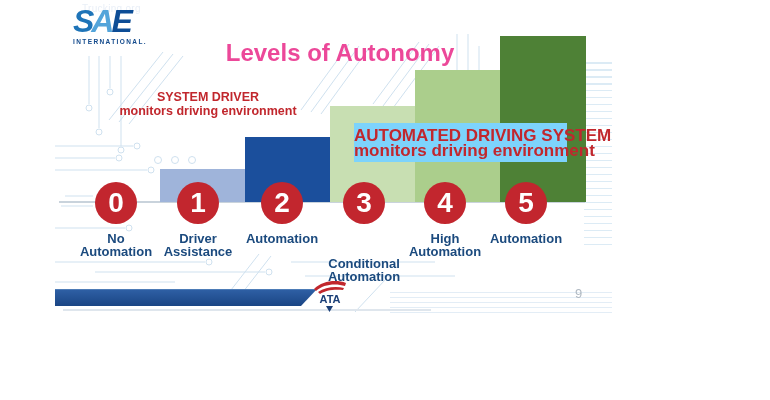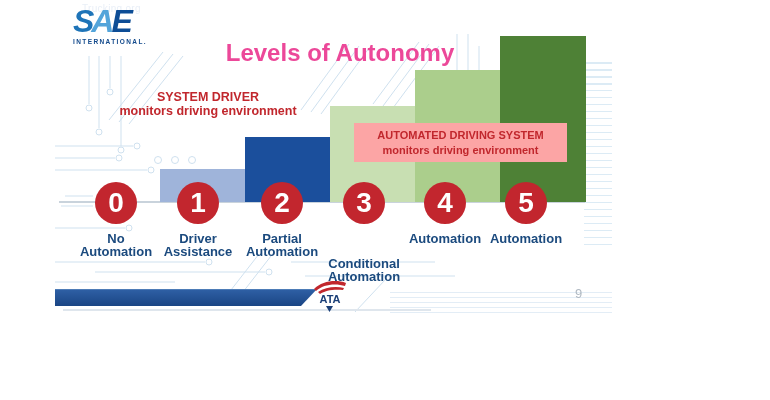--- a/index.html
+++ b/index.html
@@ -32,23 +32,23 @@
   .slide-title{
     position:absolute;left:285px;top:11px;transform:translateX(-50%);
     font-size:24px;font-weight:bold;color:#ec4899;white-space:nowrap;z-index:3;margin-top:28px;
   }
   .human-label{
     position:absolute;left:153px;top:90px;transform:translateX(-50%);
     text-align:center;color:#c1272d;font-weight:bold;font-size:12.5px;
     line-height:14px;white-space:nowrap;z-index:3;
   }
   .ads-box{
-    position:absolute;left:299px;top:123px;width:213px;height:39px;background:#fca5a5;
+    position:absolute;left:299px;top:123px;width:213px;height:39px;background:#7dd3fc;
     display:flex;flex-direction:column;justify-content:center;text-align:center;
-    color:#c1272d;font-weight:bold;font-size:11px;line-height:15px;z-index:4;white-space:nowrap;
+    color:#c1272d;font-weight:bold;font-size:17px;line-height:15px;z-index:4;white-space:nowrap;
   }
   .baseline{position:absolute;left:4px;top:201px;width:526px;height:1.5px;background:#c9d3dc;z-index:1;}
   .bar{position:absolute;z-index:2;}
   .level-circle{
     position:absolute;width:42px;height:42px;border-radius:50%;background:#c2262e;
     color:#ffffff;font-weight:bold;font-size:28px;text-align:center;line-height:42px;z-index:5;
   }
   .level-label{
     position:absolute;width:110px;text-align:center;color:#1b4a7e;
     font-weight:bold;font-size:13px;line-height:13px;z-index:5;
@@ -168,29 +168,29 @@
       <div>No</div>
       <div>Automation</div>
     </div>
     <div class="level-circle" style="left: 122px; top: 182px; background: rgb(194, 38, 46);">1</div>
     <div class="level-label" style="left: 88px; top: 232px;">
       <div>Driver</div>
       <div>Assistance</div>
     </div>
     <div class="level-circle" style="left: 206px; top: 182px; background: rgb(194, 38, 46);">2</div>
     <div class="level-label" style="left: 172px; top: 232px;">
-      <div>Partial</div>
       <div>Automation</div>
     </div>
     <div class="level-circle" style="left: 288px; top: 182px; background: rgb(194, 38, 46);">3</div>
     <div class="level-label" style="left: 254px; top: 232px; margin-top: 25px;">
       <div>Conditional</div>
       <div>Automation</div>
     </div>
     <div class="level-circle" style="left: 369px; top: 182px; background: rgb(194, 38, 46);">4</div>
     <div class="level-label" style="left: 335px; top: 232px;">
+      <div>High</div>
       <div>Automation</div>
     </div>
     <div class="level-circle" style="left: 450px; top: 182px; background: rgb(194, 38, 46);">5</div>
     <div class="level-label" style="left: 416px; top: 232px;">
       <div>Automation</div>
     </div>
   </div>
 
 </body></html>

